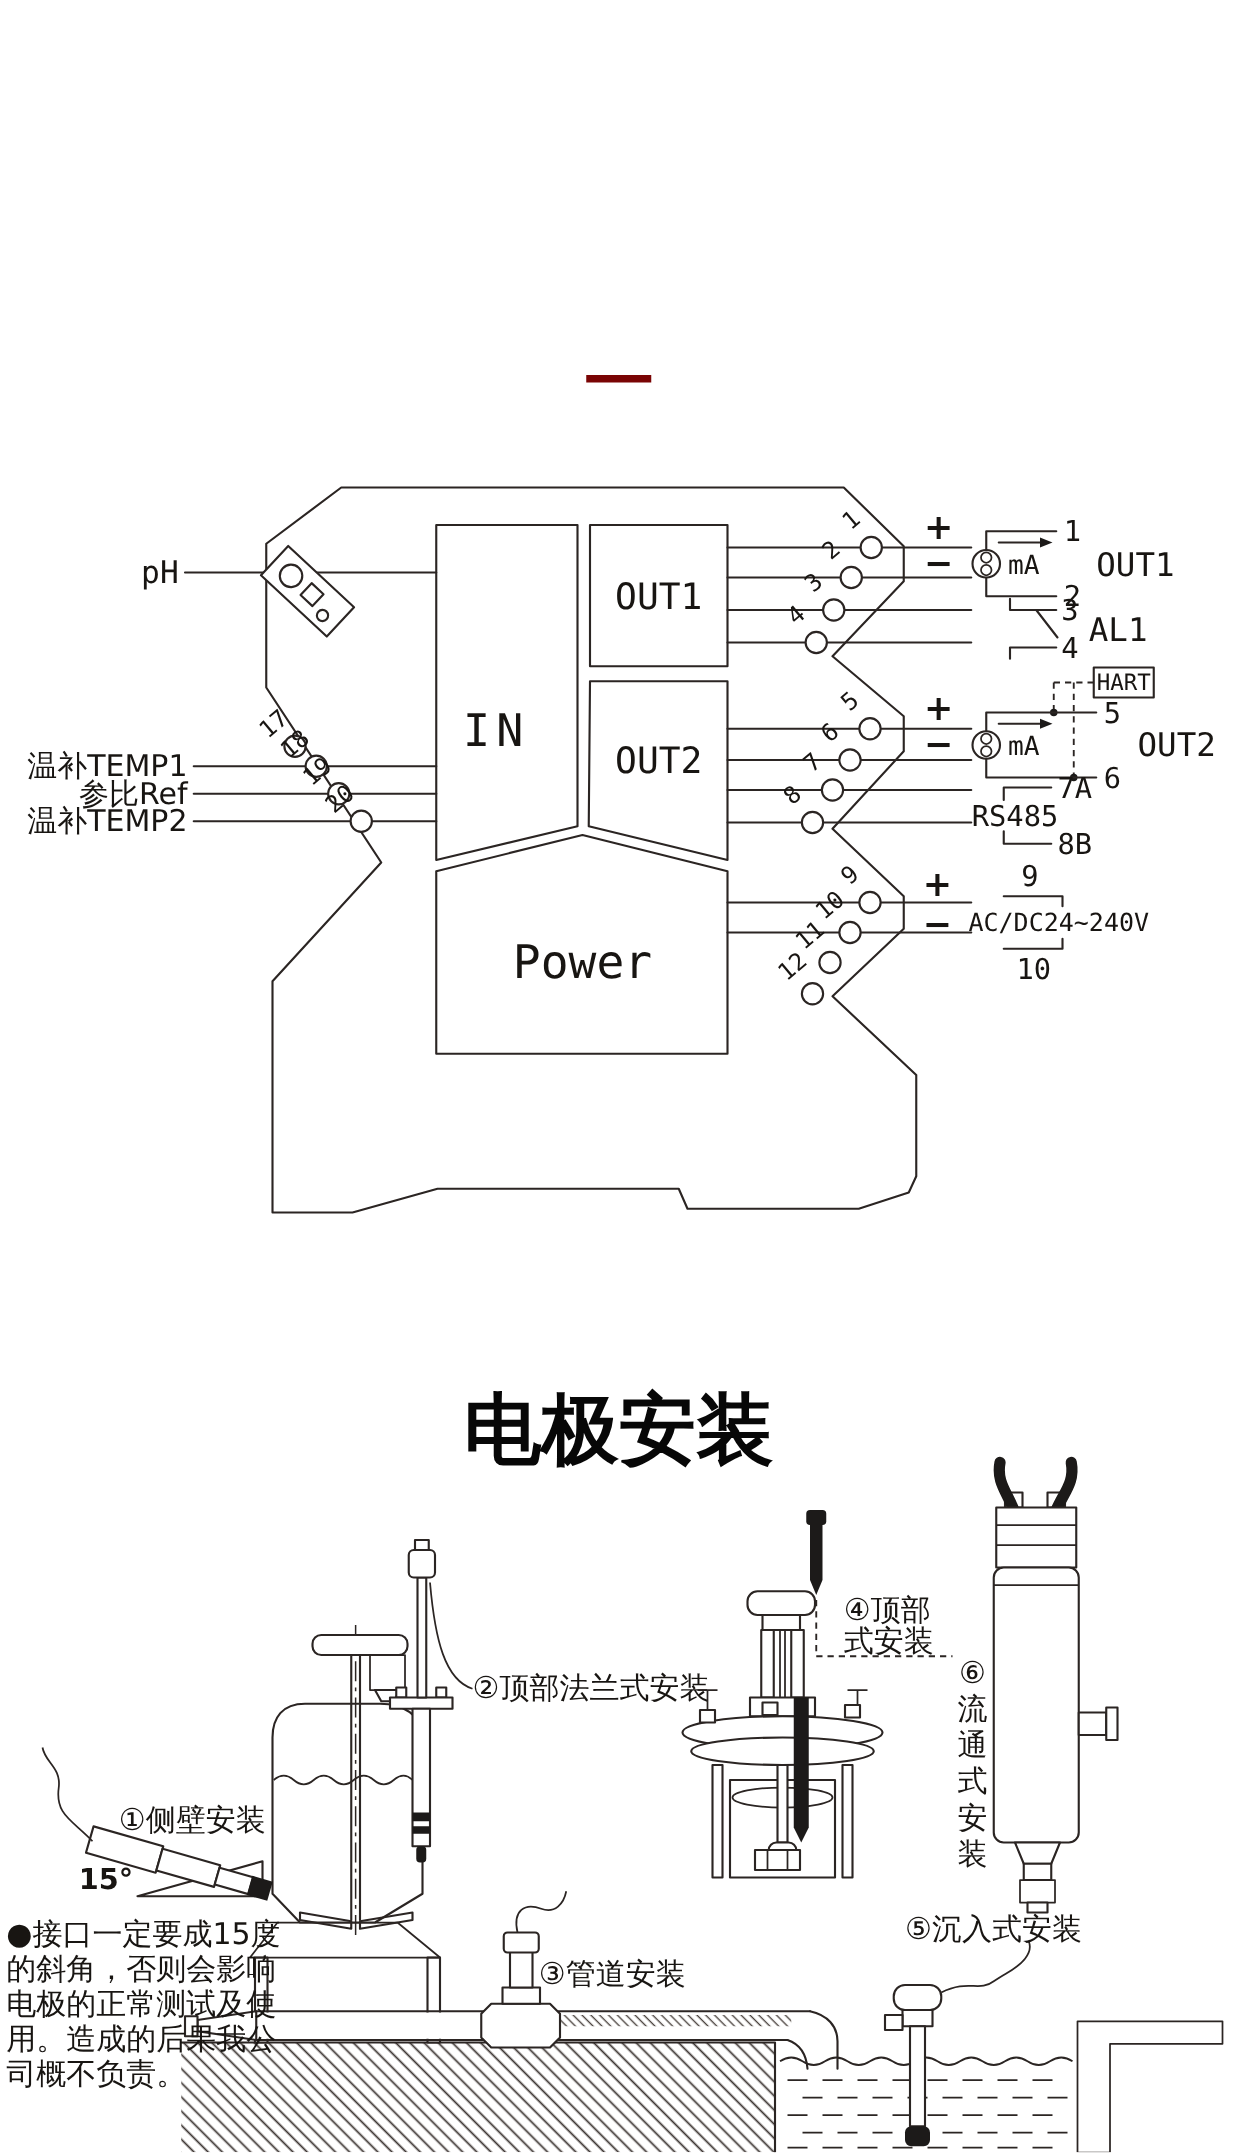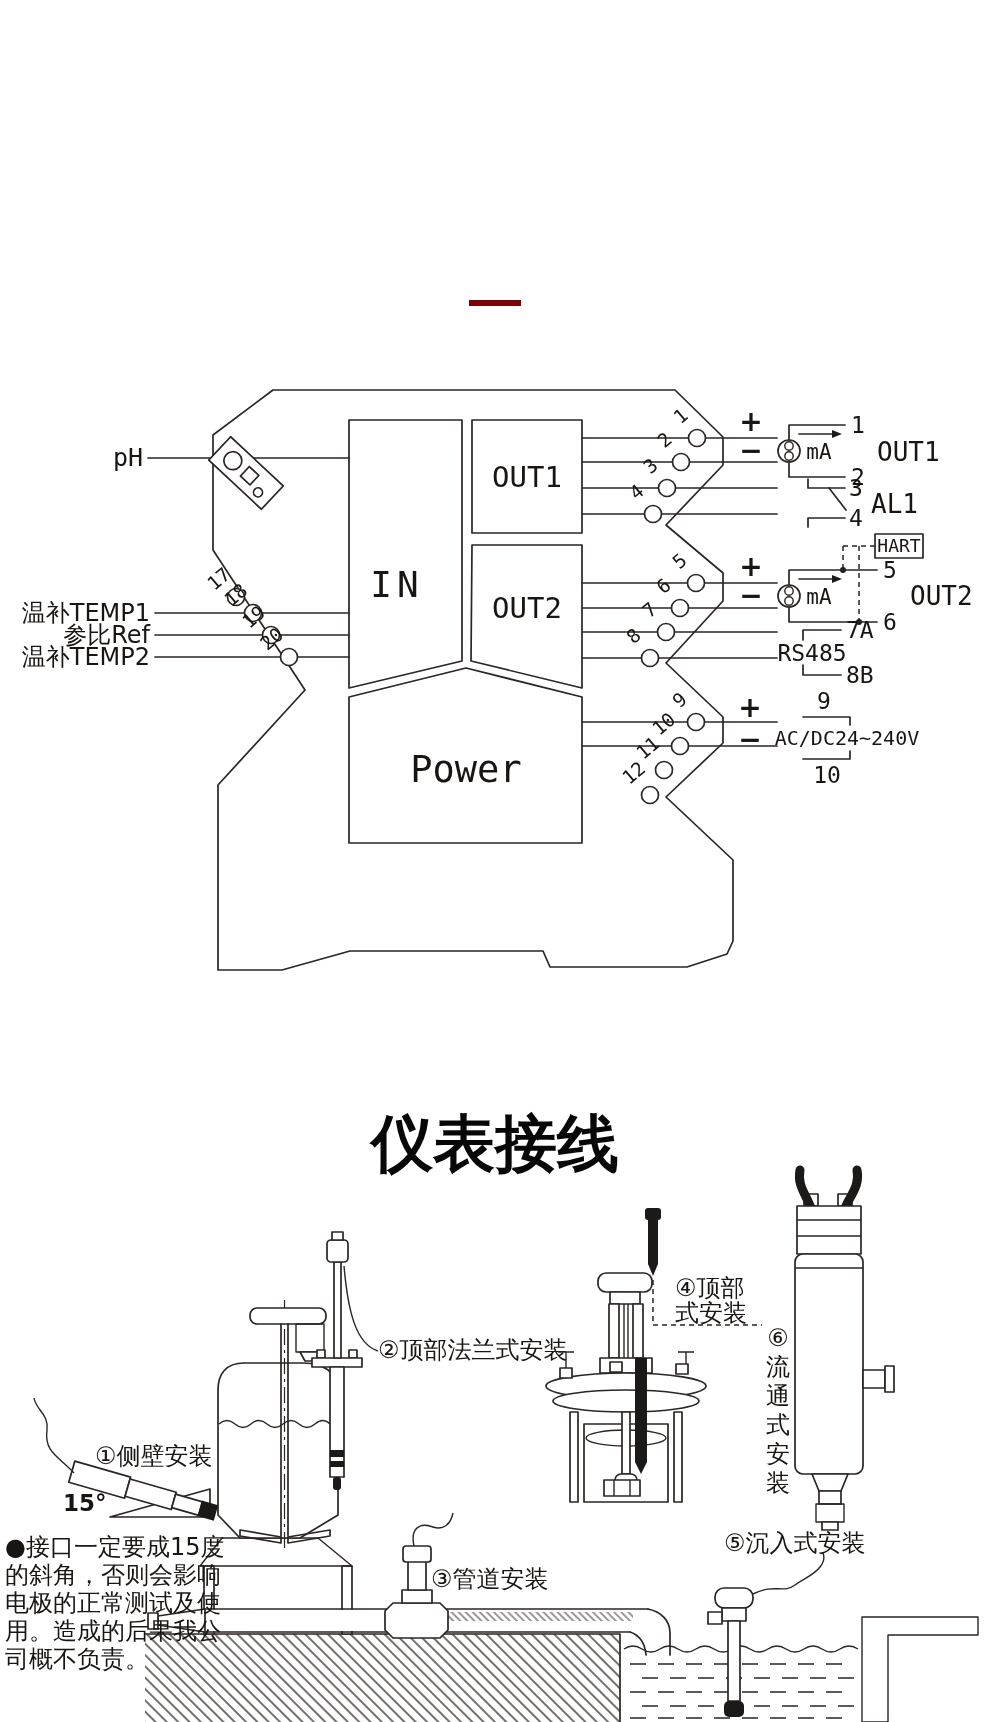--- a/index.html
+++ b/index.html
@@ -181,21 +181,21 @@
       <text class="sign" x="750" y="372">+</text>
       <text class="sign" x="750" y="404">−</text>
       <text class="mono tbig" x="824" y="364" text-anchor="middle">9</text>
       <path class="ln" d="M803,372 H850 V380"></path>
         <path class="ln" d="M803,414 H850 V406"></path>
       <text class="mono" x="847" y="400" font-size="20" text-anchor="middle">AC/DC24~240V</text>
       <text class="mono tbig" x="827" y="438" text-anchor="middle">10</text>
     </g>
   </svg>
 
-  <h2 id="title-electrode" class="abs">仪表接线</h2>
+  <h2 id="title-electrode" class="abs">电极安装</h2>
 
   <svg id="svg-install" width="990" height="560" viewBox="0 0 990 560">
     <defs>
       <pattern id="h8" width="8" height="8" patternUnits="userSpaceOnUse" patternTransform="rotate(-45)">
         <line x1="2" y1="0" x2="2" y2="8" stroke="#3a3330" stroke-width="1.4"></line>
       </pattern>
       <pattern id="h5" width="5" height="5" patternUnits="userSpaceOnUse" patternTransform="rotate(-45)">
         <line x1="1" y1="0" x2="1" y2="5" stroke="#4a423e" stroke-width="1.1"></line>
       </pattern>
       <pattern id="vh" width="5" height="5" patternUnits="userSpaceOnUse">

